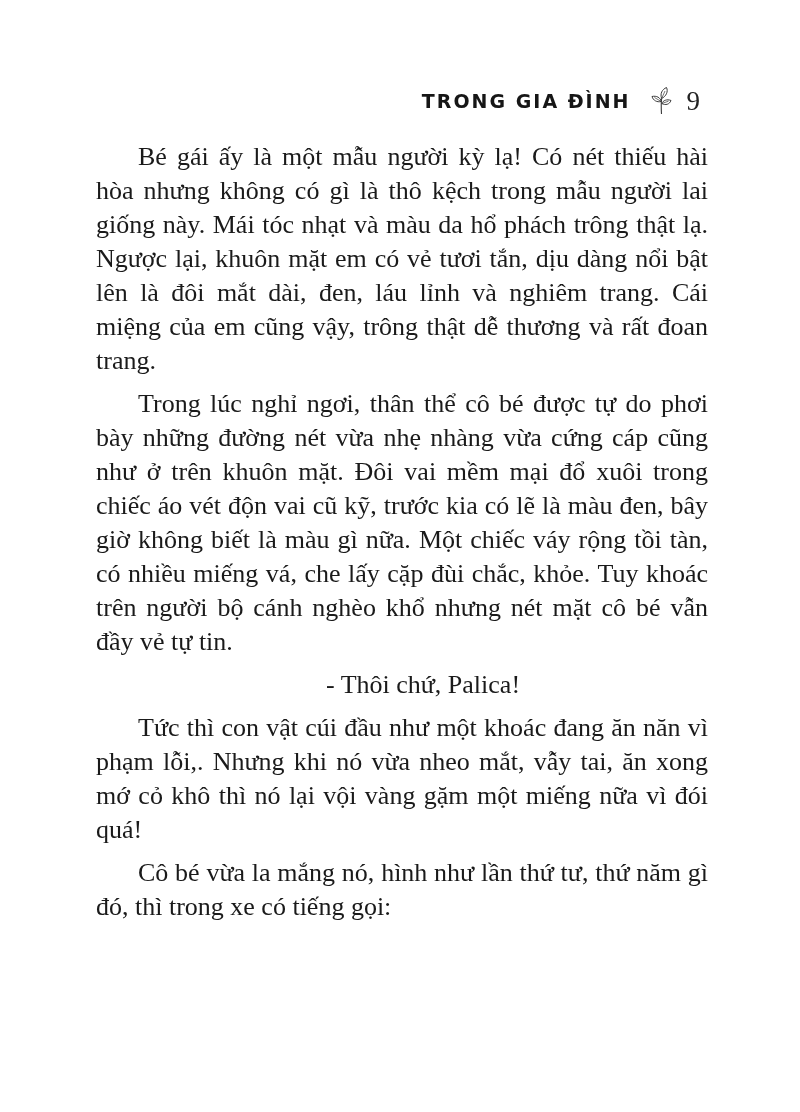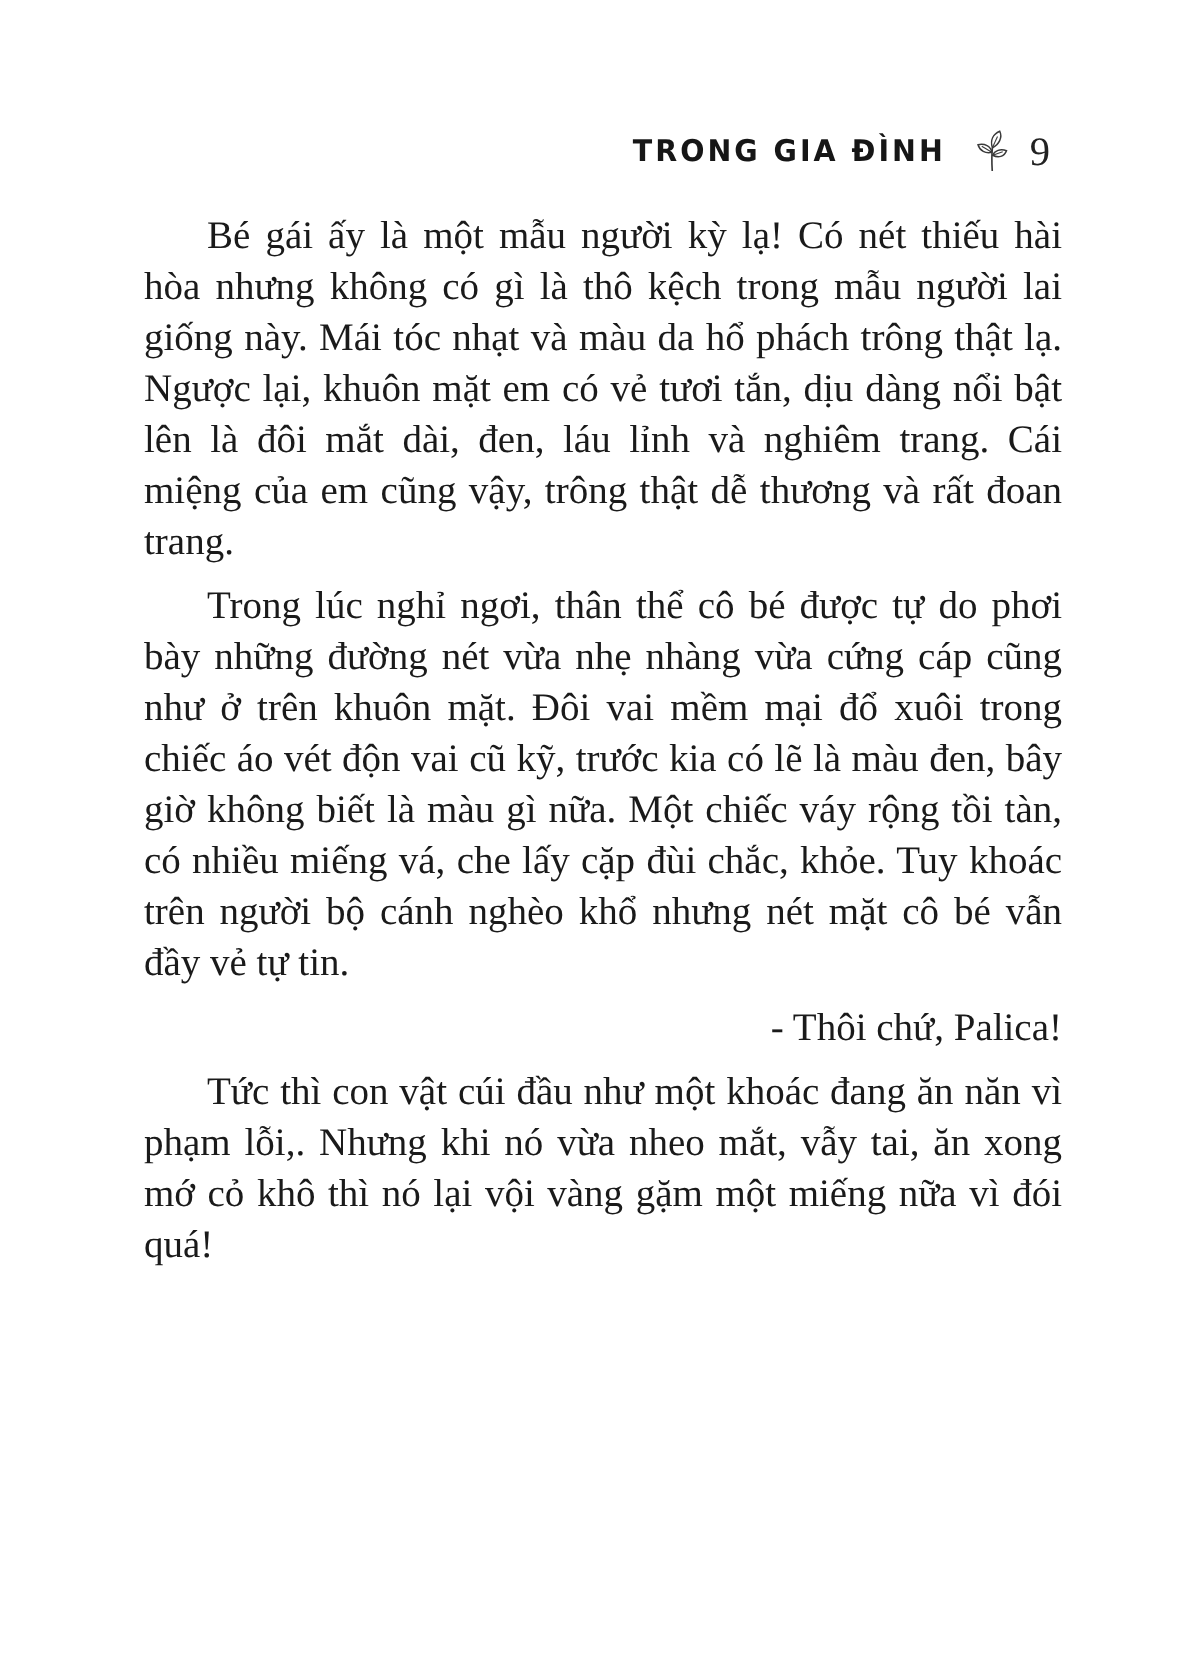--- a/index.html
+++ b/index.html
@@ -45,21 +45,21 @@
     margin: 24px 92px 0 96px;
     font-size: 26px;
     line-height: 34px;
     text-align: justify;
   }
   .page-body p {
     margin: 0 0 9px 0;
     text-indent: 42px;
   }
   .dialogue {
-    text-align: right;
+    text-align: center;
   }
 </style>
 </head>
 <body>
 
 <div class="page">
 
   <header class="page-header">
     <span class="running-title">TRONG GIA ĐÌNH</span>
     <span class="ornament">
@@ -74,16 +74,17 @@
       </svg>
     </span>
     <span class="page-number">9</span>
   </header>
 
   <main class="page-body">
     <p>Bé gái ấy là một mẫu người kỳ lạ! Có nét thiếu hài hòa nhưng không có gì là thô kệch trong mẫu người lai giống này. Mái tóc nhạt và màu da hổ phách trông thật lạ. Ngược lại, khuôn mặt em có vẻ tươi tắn, dịu dàng nổi bật lên là đôi mắt dài, đen, láu lỉnh và nghiêm trang. Cái miệng của em cũng vậy, trông thật dễ thương và rất đoan trang.</p>
     <p>Trong lúc nghỉ ngơi, thân thể cô bé được tự do phơi bày những đường nét vừa nhẹ nhàng vừa cứng cáp cũng như ở trên khuôn mặt. Đôi vai mềm mại đổ xuôi trong chiếc áo vét độn vai cũ kỹ, trước kia có lẽ là màu đen, bây giờ không biết là màu gì nữa. Một chiếc váy rộng tồi tàn, có nhiều miếng vá, che lấy cặp đùi chắc, khỏe. Tuy khoác trên người bộ cánh nghèo khổ nhưng nét mặt cô bé vẫn đầy vẻ tự tin.</p>
     <p class="dialogue">- Thôi chứ, Palica!</p>
     <p>Tức thì con vật cúi đầu như một khoác đang ăn năn vì phạm lỗi,. Nhưng khi nó vừa nheo mắt, vẫy tai, ăn xong mớ cỏ khô thì nó lại vội vàng gặm một miếng nữa vì đói quá!</p>
+    <p>Cô bé vừa la mắng nó, hình như lần thứ tư, thứ năm gì đó, thì trong xe có tiếng gọi:</p>
 
   </main>
 
 </div>
 
 </body></html>

